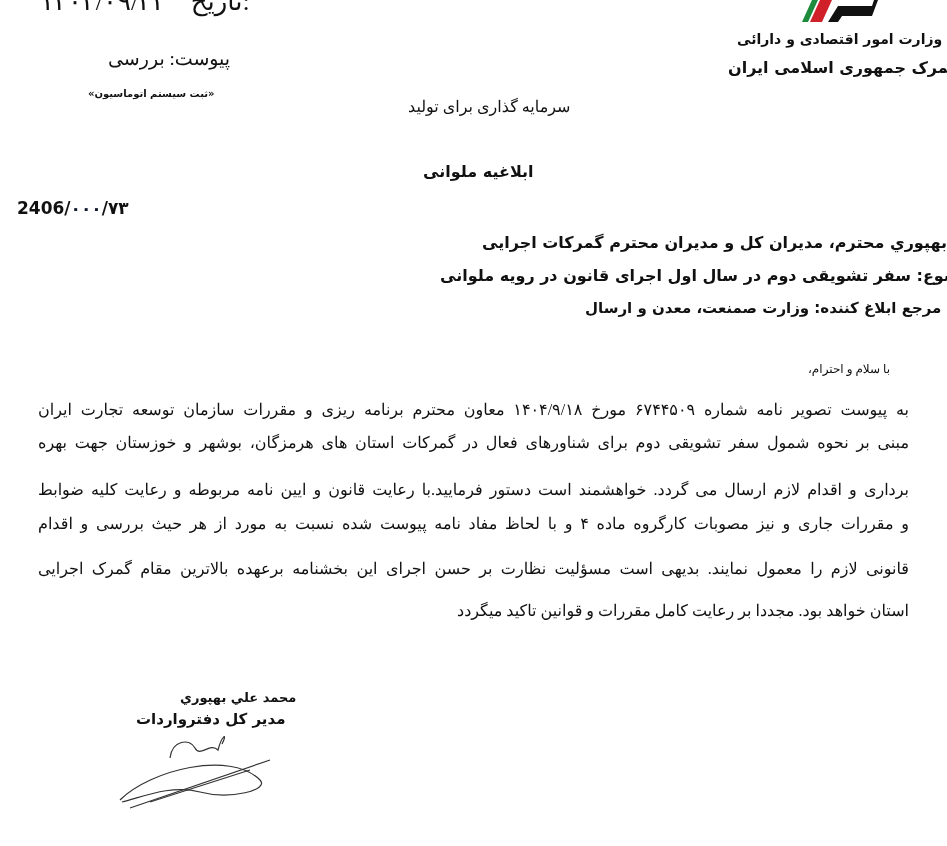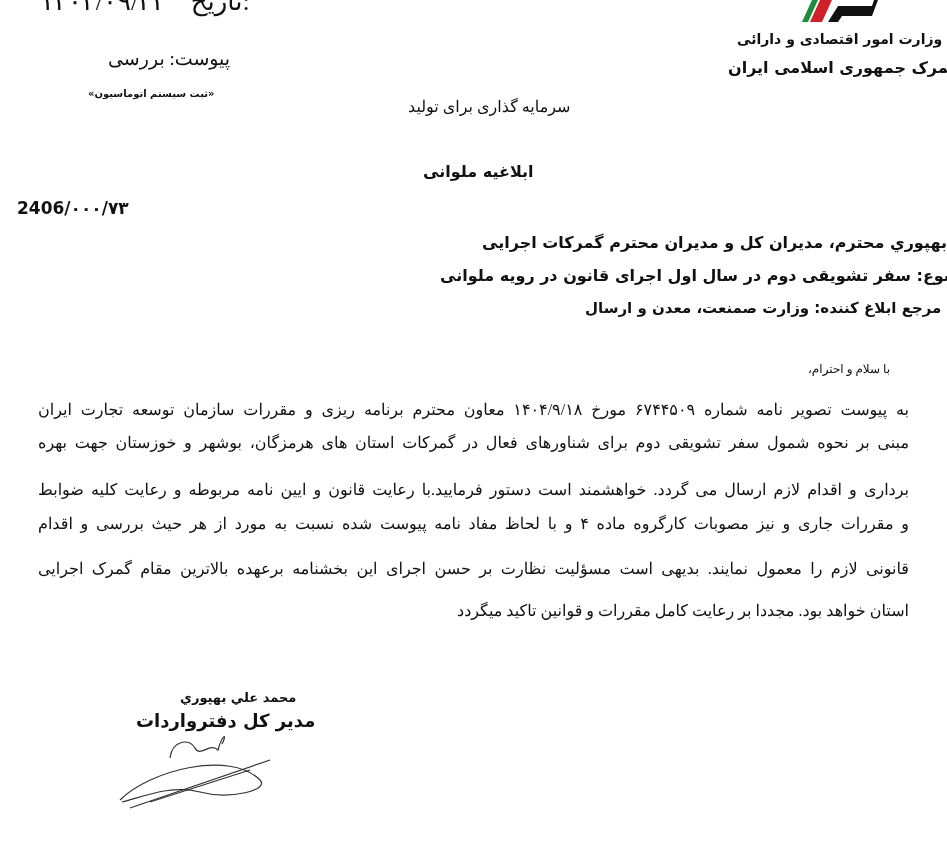--- a/index.html
+++ b/index.html
@@ -28,21 +28,21 @@
   #reference { left:585px; top:299px; font-size:15px; }
 
   #greeting { left:808px; top:362px; font-size:12px; }
 
   .body-line { right:38px; font-size:16px; }
   .justify { left:38px; text-align-last:justify; text-align:justify; white-space:normal; }
   #l1 { top:400px; } #l2 { top:433px; } #l3 { top:480px; }
   #l4 { top:514px; } #l5 { top:559px; } #l6 { top:593px;margin-top:8px; }
 
   #signer-name { left:139px; top:690px; font-size:13px;margin-left:41px; }
-  #signer-title { left:136px; top:710px; font-size:18px; }
+  #signer-title { left:136px; top:710px; font-size:15px; }
   #signature { left:110px; top:730px; width:170px; height:80px; }
 </style>
 </head>
 <body>
 
 <div id="date-line" class="abs serif">
   <span>۱۴۰۴/۰۹/۲۴</span>
   <span class="lbl">تاریخ:</span>
 </div>
 <div id="attach-line" class="abs serif">

